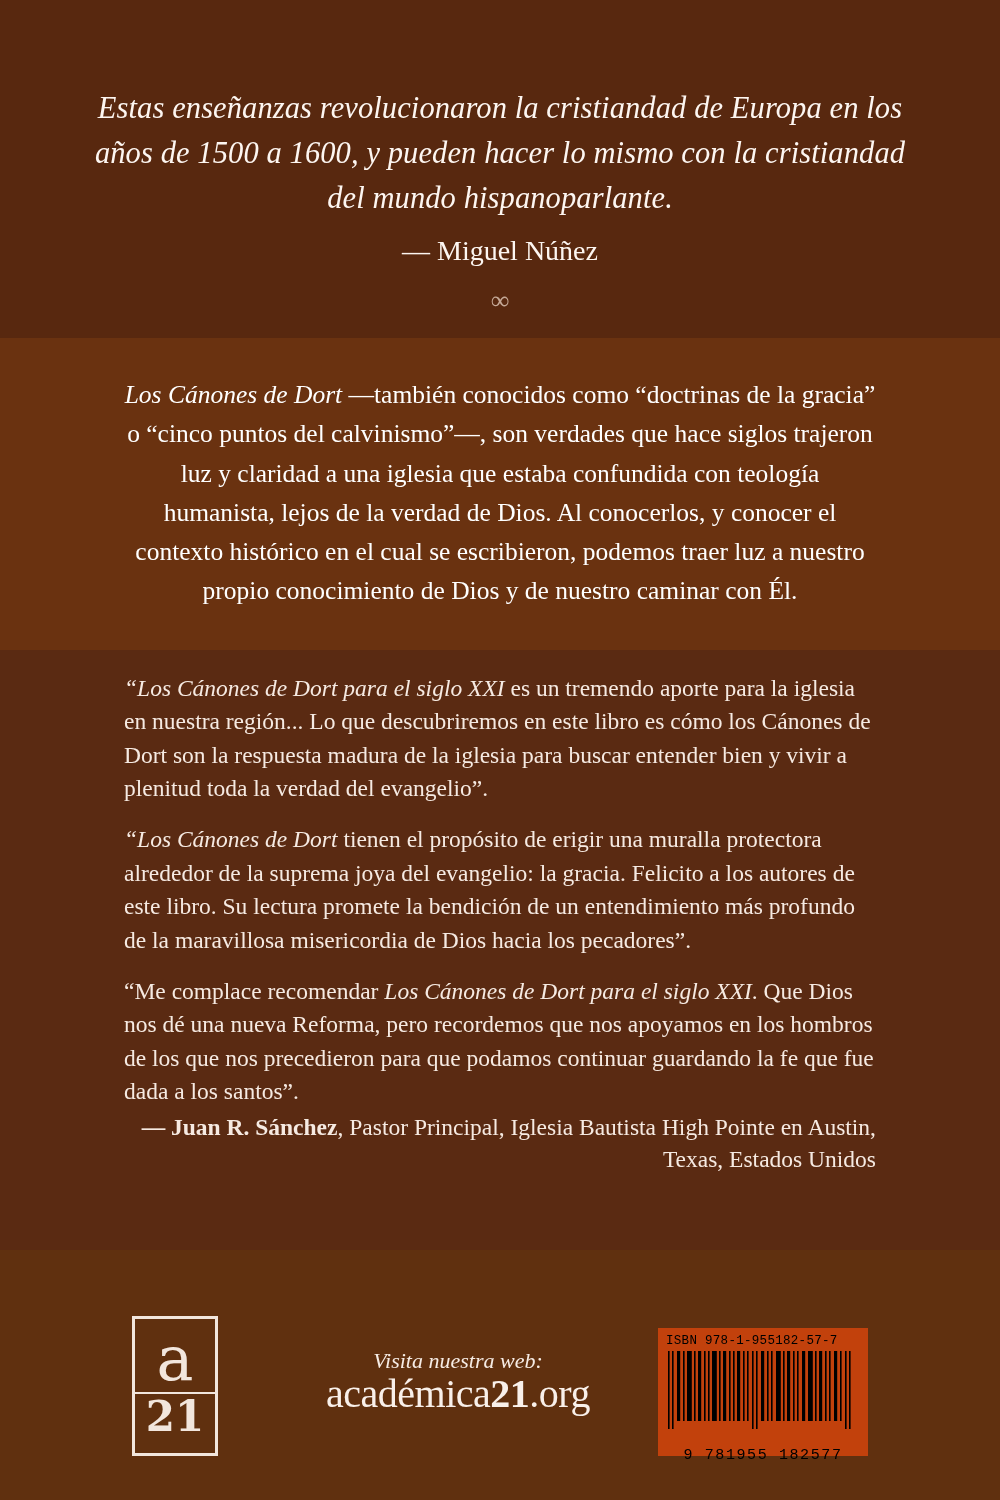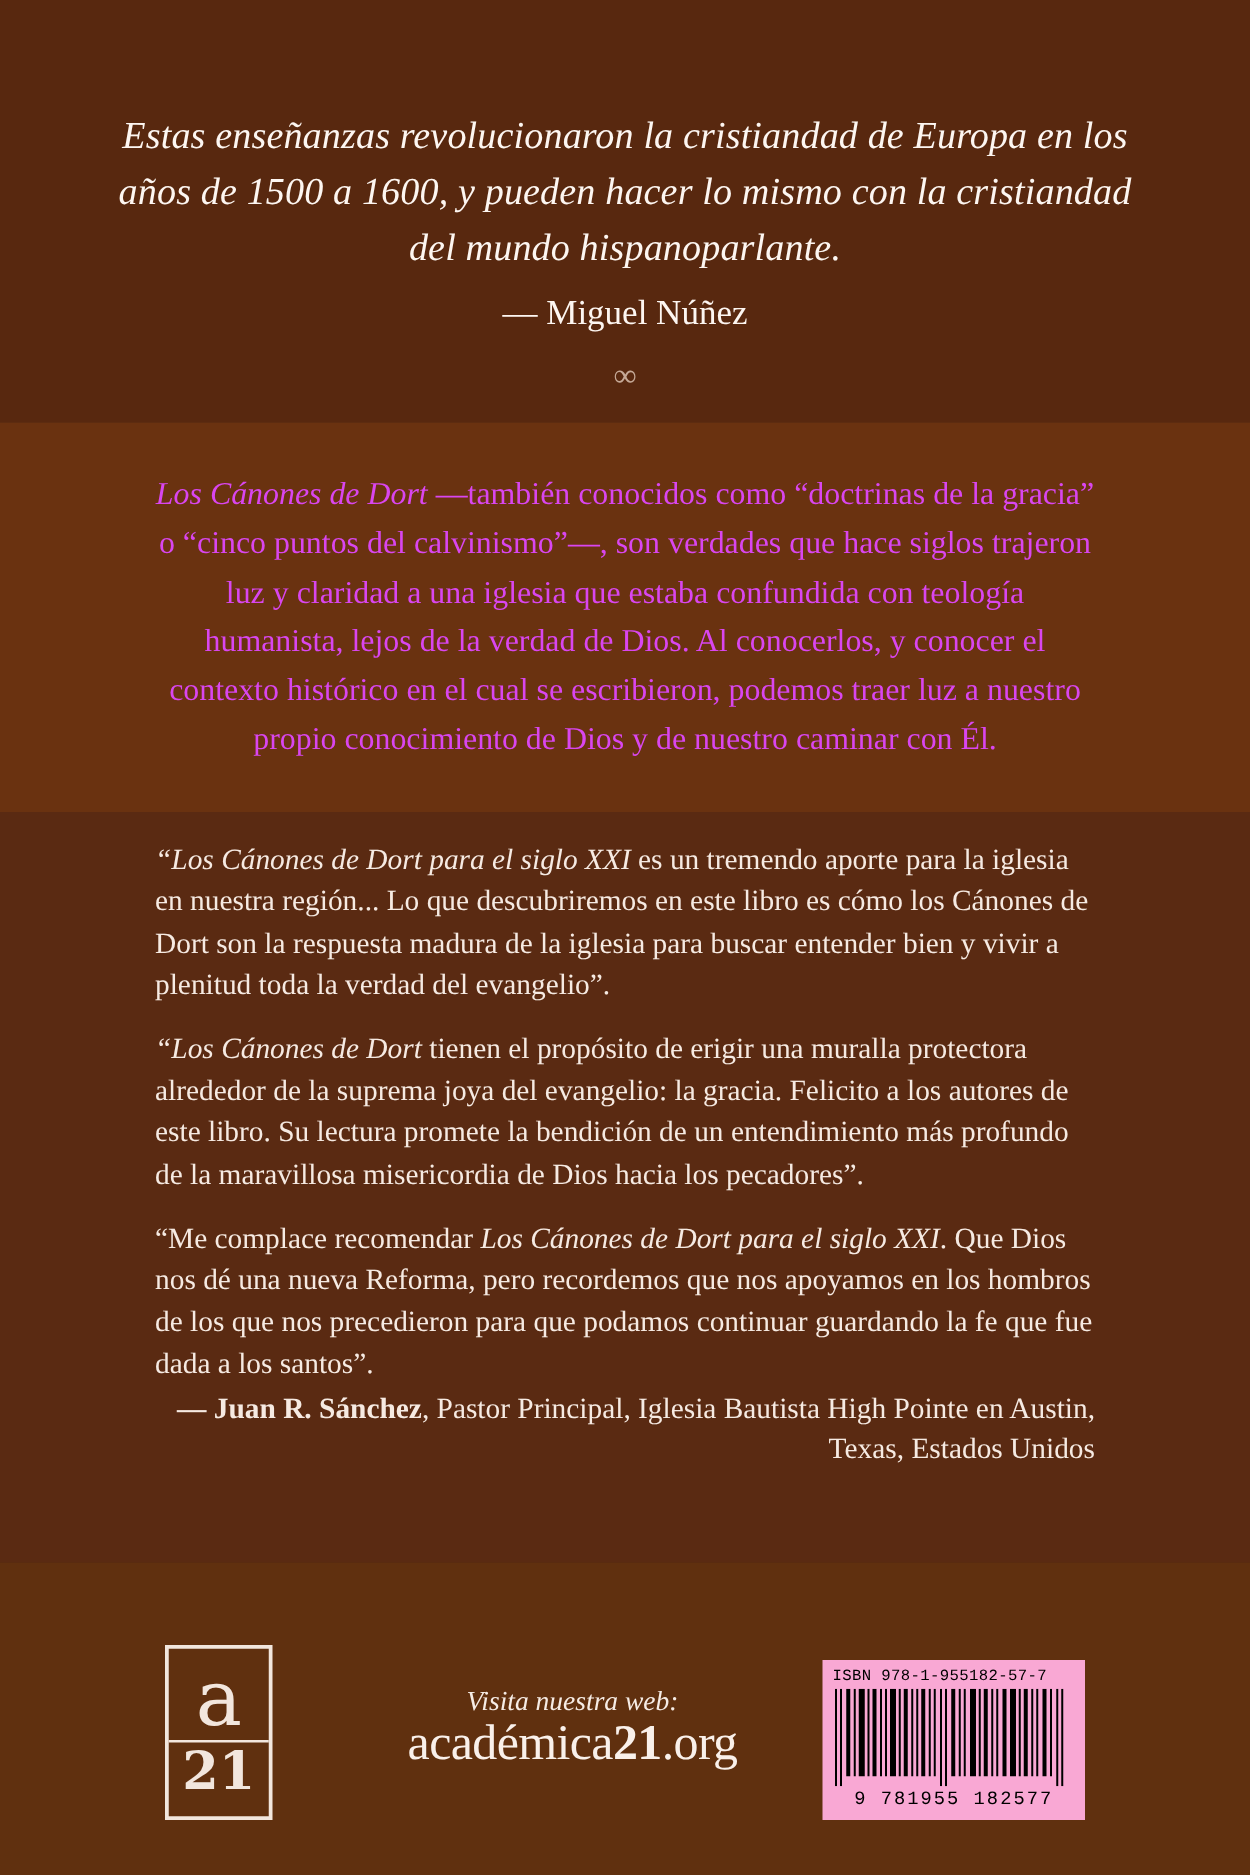--- a/index.html
+++ b/index.html
@@ -81,21 +81,21 @@
 
   
   .desc {
     position: absolute;
     top: 375px;
     left: 124px;
     width: 752px;
     text-align: center;
     font-size: 25.5px;
     line-height: 1.54;
-    color: #d946ef;
+    color: #ffffff;
   }
   .desc em {
     font-style: italic;
   }
 
   
   .endorsements {
     position: absolute;
     top: 672px;
     left: 124px;
@@ -191,21 +191,21 @@
     font-weight: bold;
   }
 
   
   .barcode-area {
     position: absolute;
     top: 1328px;
     left: 658px;
     width: 210px;
     height: 128px;
-    background: #f9a8d4;
+    background: #c2410c;
     padding: 6px 8px 4px 8px;
     box-sizing: border-box;
   }
   .isbn-line {
     font-family: "Liberation Mono", monospace;
     font-size: 12.5px;
     color: #000;
     letter-spacing: 0.3px;
     margin-bottom: 3px;
   }
@@ -213,21 +213,21 @@
     height: 78px;
     width: 100%;
     display: block;
   }
   .barcode-digits {
     font-family: "Liberation Mono", monospace;
     font-size: 15px;
     color: #000;
     letter-spacing: 1.6px;
     text-align: center;
-    margin-top: 2px;
+    margin-top: 18px;
   }
 </style>
 </head>
 <body>
 
 <div class="band band-quote"></div>
 <div class="band band-desc"></div>
 <div class="band band-endorse"></div>
 <div class="band band-footer"></div>
 

